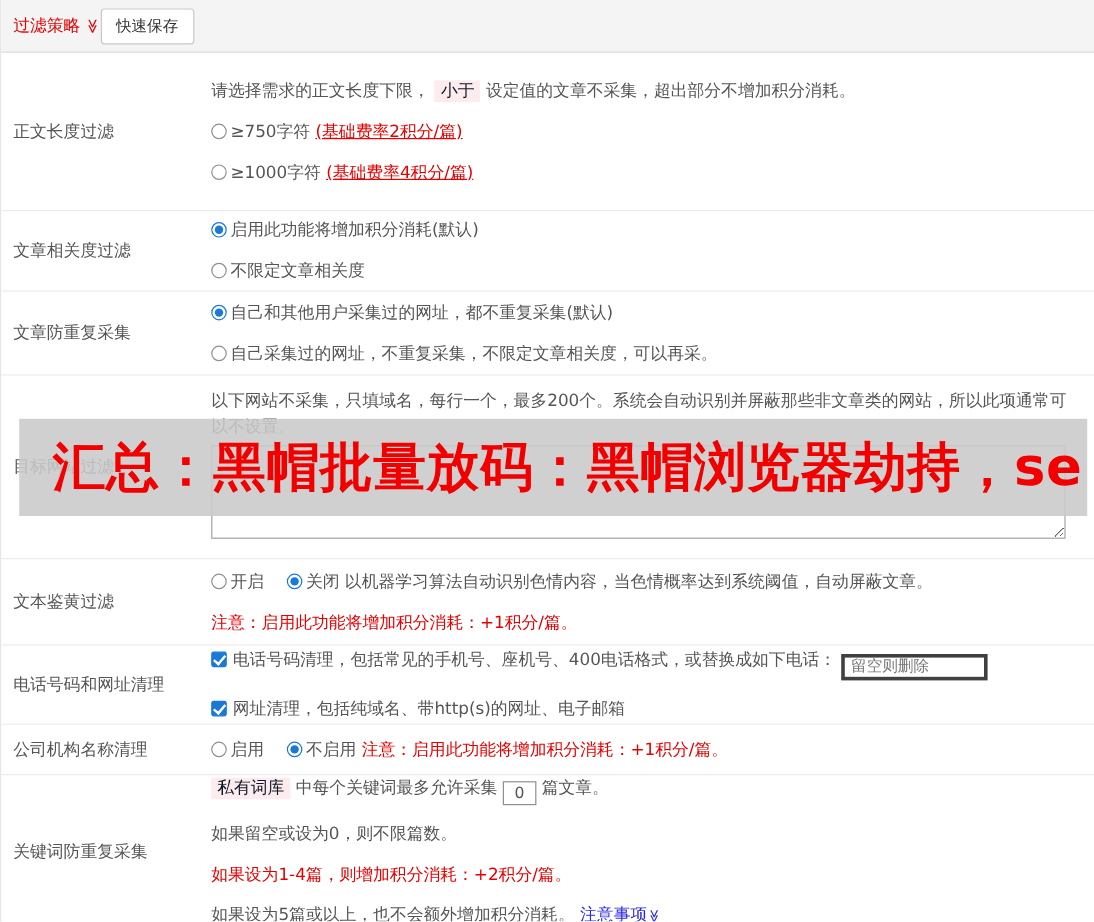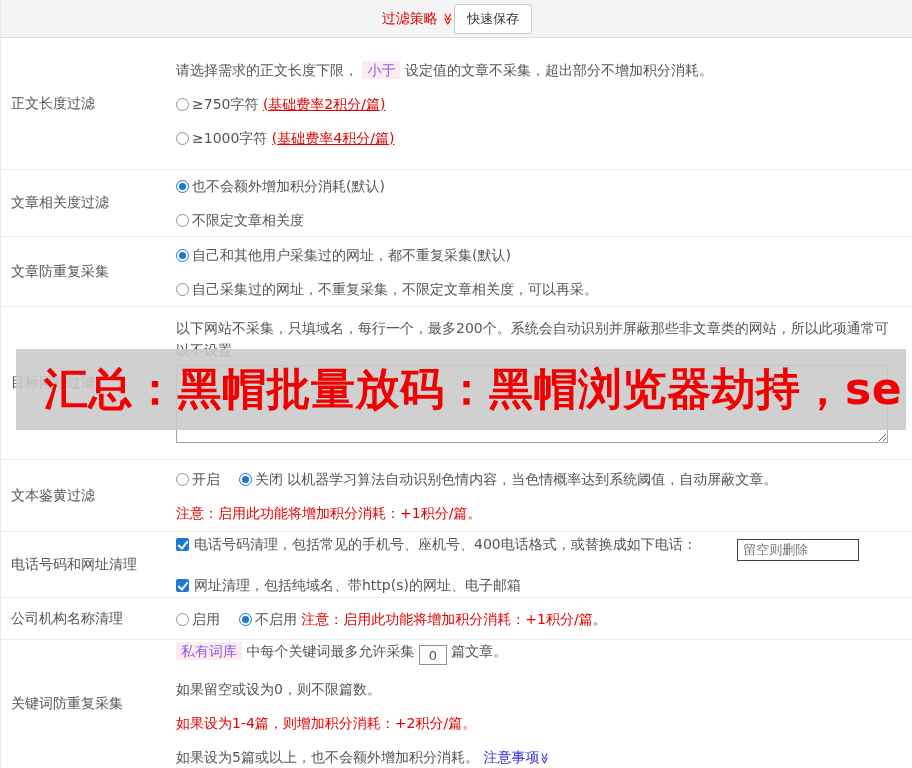--- a/index.html
+++ b/index.html
@@ -1,35 +1,35 @@
 <!DOCTYPE html>
 <html><head>
 <meta charset="utf-8">
 <style>
   * { margin:0; padding:0; box-sizing:border-box; }
   html,body { background:#fff; }
   body { font-family:"DejaVu Sans","Liberation Sans",sans-serif; font-size:14px; color:#555; }
   .page { position:relative; width:912px; height:768px; overflow:hidden; background:#fff; border-left:1px solid #e6e6e6; }
 
   
-  .topbar { display:flex; align-items:center; justify-content:center; height:38px; background:#f4f4f4; border-bottom:1px solid #ddd; padding:0 9px 0 10px; }
+  .topbar { display:flex; align-items:center; justify-content:flex-start; height:44px; background:#f4f4f4; border-bottom:1px solid #ddd; padding:0 9px 0 10px; }
   .topbar-title { color:#e60000; font-size:14px; display:flex; align-items:center; gap:4px; }
   .chev { display:inline-block; transform:rotate(90deg); font-size:12px; line-height:1; }
   .chev.red { color:#e60000; }
   .chev.blue { color:#2b2be0; font-size:11px; }
   .save-btn { background:#fff; border:1px solid #c9c9c9; border-radius:3px; padding:5px 12px; font-size:13px; color:#333; font-family:Liberation Serif, serif; cursor:pointer; }
 
   
   .row { display:flex; border-bottom:1px solid #ececec; }
   .row-label { width:175px; flex:none; padding-left:10px; display:flex; align-items:center; color:#555; }
   .row-content { flex:1; padding-right:10px; display:flex; flex-direction:column; justify-content:center; }
   .line { margin:7px 0; line-height:20px; }
   .red { color:#e60000; }
   .red.ul { text-decoration:underline; }
-  .hl { background:#fceced; color:#8b5cf6; padding:1px 5px; }
+  .hl { background:#fceced; color:#0f172a; padding:1px 5px; }
   .blue-link { color:#2b2be0; cursor:pointer; }
 
   
   .radio { position:relative; width:13px; height:13px; border:1px solid #8f8f8f; border-radius:50%; background:#fff; display:inline-block; vertical-align:-2px; margin-right:3px; }
   .radio.checked { border-color:#1a78d6; }
   .radio.checked::after { content:""; position:absolute; left:2px; top:2px; width:7px; height:7px; border-radius:50%; background:#1a78d6; }
   .radio-gap { display:inline-block; width:10px; }
 
   
   .checkbox { position:relative; width:13px; height:13px; border-radius:2px; background:#1a78d6; border:1px solid #1a78d6; display:inline-block; vertical-align:-2px; margin-right:5px; }
@@ -41,21 +41,21 @@
   .row-dedup { height:70px; }
   .row-target { height:153px; position:relative; }
   .row-porn { height:72px; }
   .row-phone { height:66px; }
   .row-company { height:42px; }
   .row-keyword { height:128px; border-bottom:none; }
 
   .target-desc { margin:10px 0 4px; line-height:22px; max-width:722px; }
   .target-textarea { width:712px; height:78px; border:1px solid #a3a3a3; resize:both; font-family:inherit; font-size:13px; padding:3px; background:#fff; }
 
-  .phone-input { width:122px; height:22px; border:1px solid #404040; padding:2px 5px; font-size:13px; font-family:inherit; color:#15803d; vertical-align:-5px;margin-left:36px; }
+  .phone-input { width:122px; height:22px; border:3px solid #404040; padding:2px 5px; font-size:13px; font-family:inherit; color:#15803d; vertical-align:-5px; }
   .phone-input::placeholder { color:#777; }
   .count-input { width:28px; height:20px; border:1px solid #8f8f8f; text-align:center; font-size:13px; font-family:inherit; color:#555; vertical-align:-4px; }
 
   
   .banner { position:absolute; left:15px; top:349px; width:890px; height:81px; background:rgba(201,201,201,0.88); z-index:5; display:flex; align-items:center; padding-left:28px; overflow:hidden; }
   .banner-text { color:#f20000; font-size:44px; font-weight:bold; white-space:nowrap; letter-spacing:0.5px; }
 </style>
 </head>
 <body>
 
@@ -85,21 +85,21 @@
         <span class="radio"></span><span>≥1000字符</span>
         <span class="red ul">(基础费率4积分/篇)</span>
       </div>
     </div>
   </div>
 
   <div class="row row-relevance">
     <div class="row-label">文章相关度过滤</div>
     <div class="row-content">
       <div class="line">
-        <span class="radio checked"></span><span>也不会额外增加积分消耗(默认)</span>
+        <span class="radio checked"></span><span>启用此功能将增加积分消耗(默认)</span>
       </div>
       <div class="line">
         <span class="radio"></span><span>不限定文章相关度</span>
       </div>
     </div>
   </div>
 
   <div class="row row-dedup">
     <div class="row-label">文章防重复采集</div>
     <div class="row-content">

